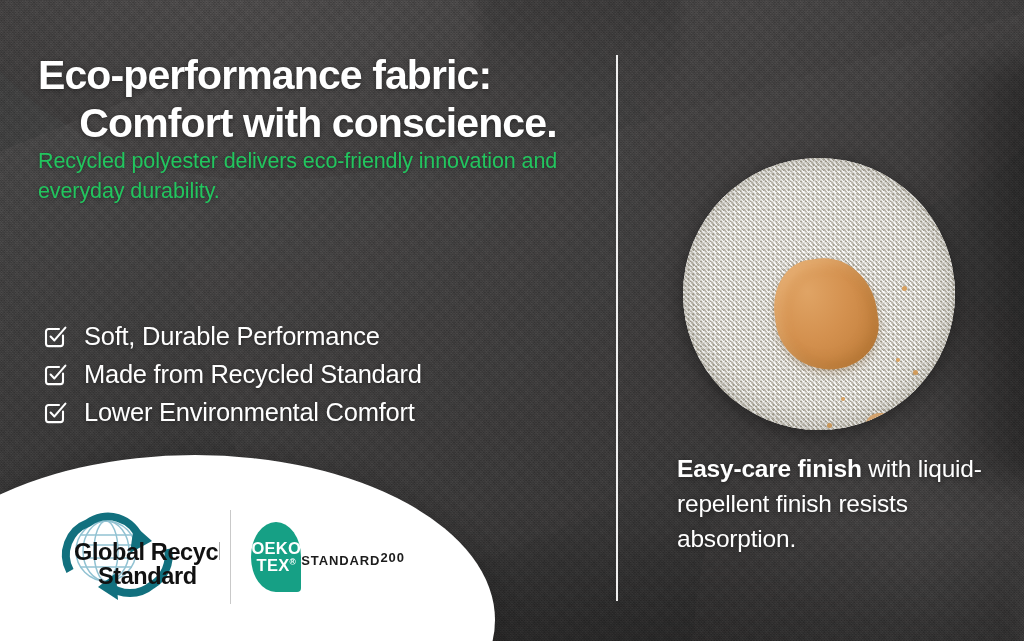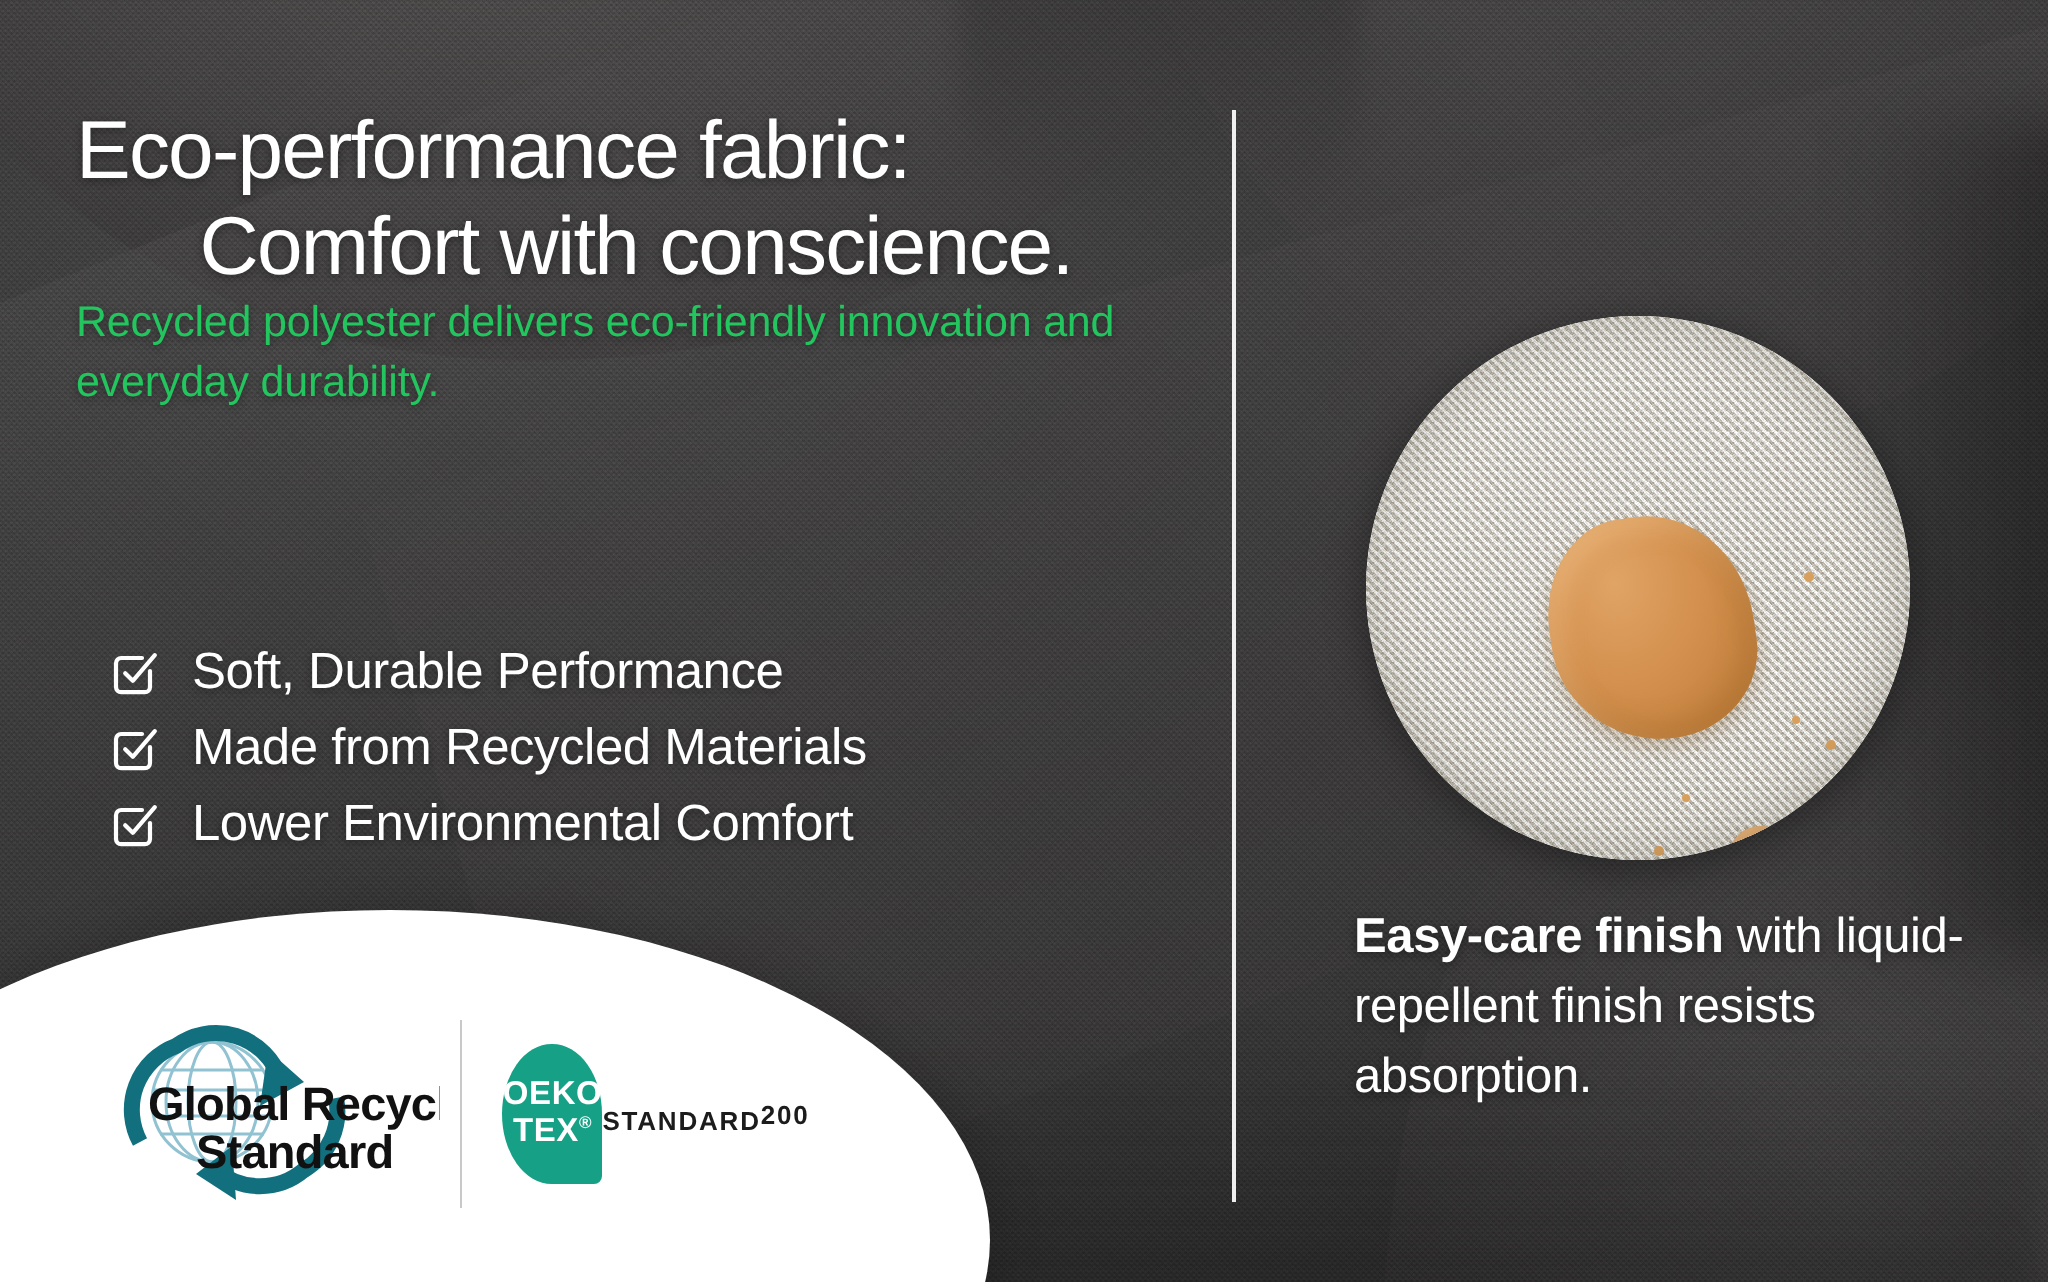--- a/index.html
+++ b/index.html
@@ -97,38 +97,38 @@
     position:absolute; left:616px; top:55px; width:1.6px; height:546px;
     background:rgba(255,255,255,.92);
   }
 
   
   .left-col { position:absolute; left:38px; top:52px; width:560px; }
 
   .headline {
     color:#fff;
     font-size:41px;
-    font-weight:normal;
+    font-weight:bold;
     line-height:1.16;
     letter-spacing:-0.9px;
     text-shadow:0 1px 5px rgba(0,0,0,.4);
   }
   .headline .l2 { display:block;text-align:center; }
 
   .subhead {
     color:#22c55e;
     font-size:21.5px;
     line-height:1.38;
     font-weight:normal;
     letter-spacing:-0.1px;
     text-shadow:0 1px 4px rgba(0,0,0,.4);
   }
 
   .features {
-    position:absolute; left:54px; top:322px; width:540px;
+    position:absolute; left:42px; top:322px; width:540px;
     display:flex; flex-direction:column; gap:9px;
   }
   .feature-row { display:flex; align-items:center; gap:16px; }
   .check-icon { flex:0 0 auto; width:26px; height:26px; display:block; }
   .feature-label {
     color:#fff; font-size:25.5px; font-weight:normal;
     letter-spacing:-0.25px;
     text-shadow:0 1px 4px rgba(0,0,0,.4);
   }
 
@@ -268,21 +268,21 @@
         <path d="M8.6 12.6 L12.4 16.4 L23.4 3.6" fill="none" stroke="#ffffff" stroke-width="2.1" stroke-linecap="round" stroke-linejoin="round"></path>
       </svg>
       <span class="feature-label">Soft, Durable Performance</span>
     </div>
 
     <div class="feature-row">
       <svg class="check-icon" viewBox="0 0 26 26">
         <path d="M21 11.5 V19.5 a2.6 2.6 0 0 1 -2.6 2.6 H6.6 A2.6 2.6 0 0 1 4 19.5 V7.6 A2.6 2.6 0 0 1 6.6 5 H17" fill="none" stroke="#ffffff" stroke-width="2.1" stroke-linecap="round" stroke-linejoin="round"></path>
         <path d="M8.6 12.6 L12.4 16.4 L23.4 3.6" fill="none" stroke="#ffffff" stroke-width="2.1" stroke-linecap="round" stroke-linejoin="round"></path>
       </svg>
-      <span class="feature-label">Made from Recycled Materials</span>
+      <span class="feature-label">Made from Recycled Standard</span>
     </div>
 
     <div class="feature-row">
       <svg class="check-icon" viewBox="0 0 26 26">
         <path d="M21 11.5 V19.5 a2.6 2.6 0 0 1 -2.6 2.6 H6.6 A2.6 2.6 0 0 1 4 19.5 V7.6 A2.6 2.6 0 0 1 6.6 5 H17" fill="none" stroke="#ffffff" stroke-width="2.1" stroke-linecap="round" stroke-linejoin="round"></path>
         <path d="M8.6 12.6 L12.4 16.4 L23.4 3.6" fill="none" stroke="#ffffff" stroke-width="2.1" stroke-linecap="round" stroke-linejoin="round"></path>
       </svg>
       <span class="feature-label">Lower Environmental Comfort</span>
     </div>
 

